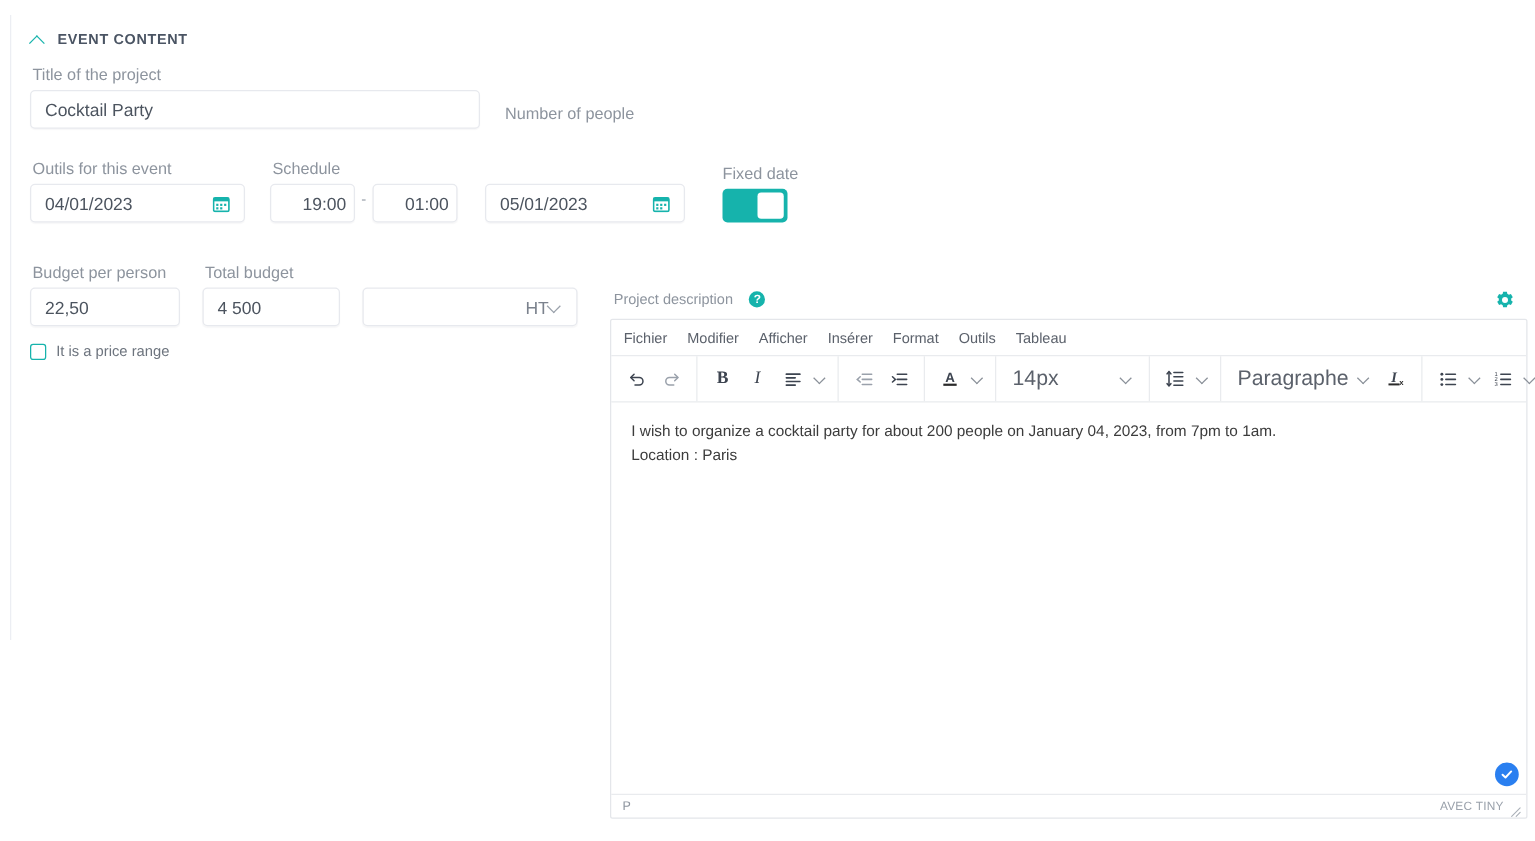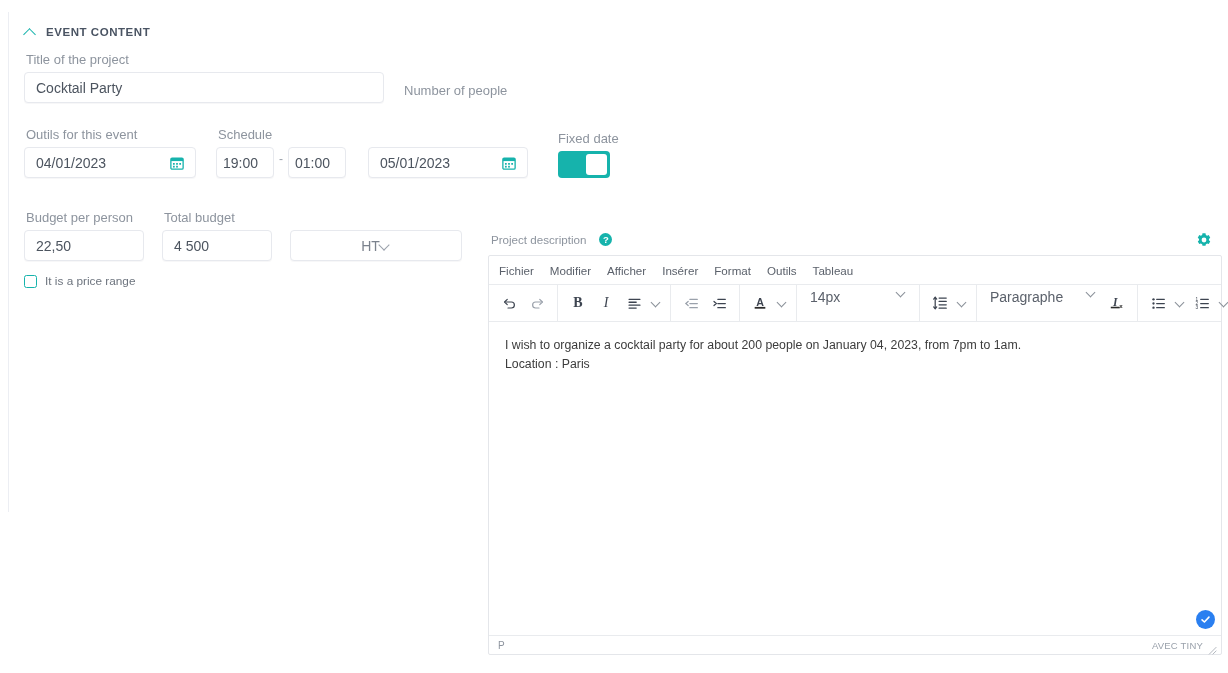--- a/index.html
+++ b/index.html
@@ -57,42 +57,42 @@
   
   .r1 { margin-top: 4px; }
   .g-title { width: 360px; }
   .g-people { width: 234px; margin-left: 18px; }
   .lbl-pad { padding-left: 2px; margin-bottom: 5px; }
 
   
   .r2 { margin-top: 25px; }
   .g-date1 { width: 172px; }
   .g-sched { margin-left: 20px; }
-  .time-box { width: 58px; justify-content: flex-start; padding: 8px 6px; }
+  .time-box { width: 68px; justify-content: flex-end; padding: 8px 6px; }
   .time-dash { width: 14px; text-align: center; color: #9aa1ab; font-size: 12px; padding-bottom: 8px; }
   .g-date2 { width: 160px; margin-left: 22px; }
   .g-fixed { margin-left: 30px; }
 
   .cal-ico { width: 14px; height: 14px; flex: 0 0 auto; }
 
   .toggle {
     width: 52px; height: 27px; border-radius: 4px; background: #16b3ac;
     position: relative; cursor: pointer; margin-top: 5px;
   }
   .toggle .knob {
     position: absolute; right: 3px; top: 3px;
     width: 21px; height: 21px; border-radius: 3px; background: #fff;
   }
 
   
   .r3 { margin-top: 25px; }
   .g-bpp { width: 120px; margin-top: 8px; }
   .g-tot { width: 110px; margin-left: 18px; }
   .g-sel { width: 172px; margin-left: 18px; }
-  .sel { justify-content: center; color: #7b828d; }
+  .sel { justify-content: flex-end; color: #7b828d; }
   .caret {
     width: 9px; height: 9px; position: relative; flex: 0 0 auto; margin-right: 2px;
   }
   .caret::before {
     content:""; position:absolute; left:0; top:0;
     width: 7px; height: 7px;
     border-right: 1.3px solid #9aa1ab; border-bottom: 1.3px solid #9aa1ab;
     transform: rotate(45deg);
   }
 
@@ -154,22 +154,22 @@
     width: 8px; height: 8px; position: relative; margin-left: 3px; margin-right: 3px;
     cursor: pointer; flex: 0 0 auto;
   }
   .dd-caret::before {
     content:""; position:absolute; left:0; top:0;
     width: 6px; height: 6px;
     border-right: 1.2px solid #8a9099; border-bottom: 1.2px solid #8a9099;
     transform: rotate(45deg);
   }
   .wsel {
-    display: flex; justify-content: space-between;
-    height: 28px; font-size: 14px; color: #5b616b; cursor: pointer;
+    display: flex; align-items: center; justify-content: space-between;
+    height: 28px; font-size: 17px; color: #5b616b; cursor: pointer;
     padding: 0 4px 0 6px;
   }
   .wsel.size { width: 108px; }
   .wsel.para { width: 118px; }
   .bold-i { font-weight: bold; font-size: 14px; font-family: "Liberation Serif", serif; }
   .ital-i { font-style: italic; font-size: 14px; font-family: "Liberation Serif", serif; }
 
   .edit-area {
     flex: 1 1 auto; position: relative; padding: 14px 16px;
     overflow: hidden;

